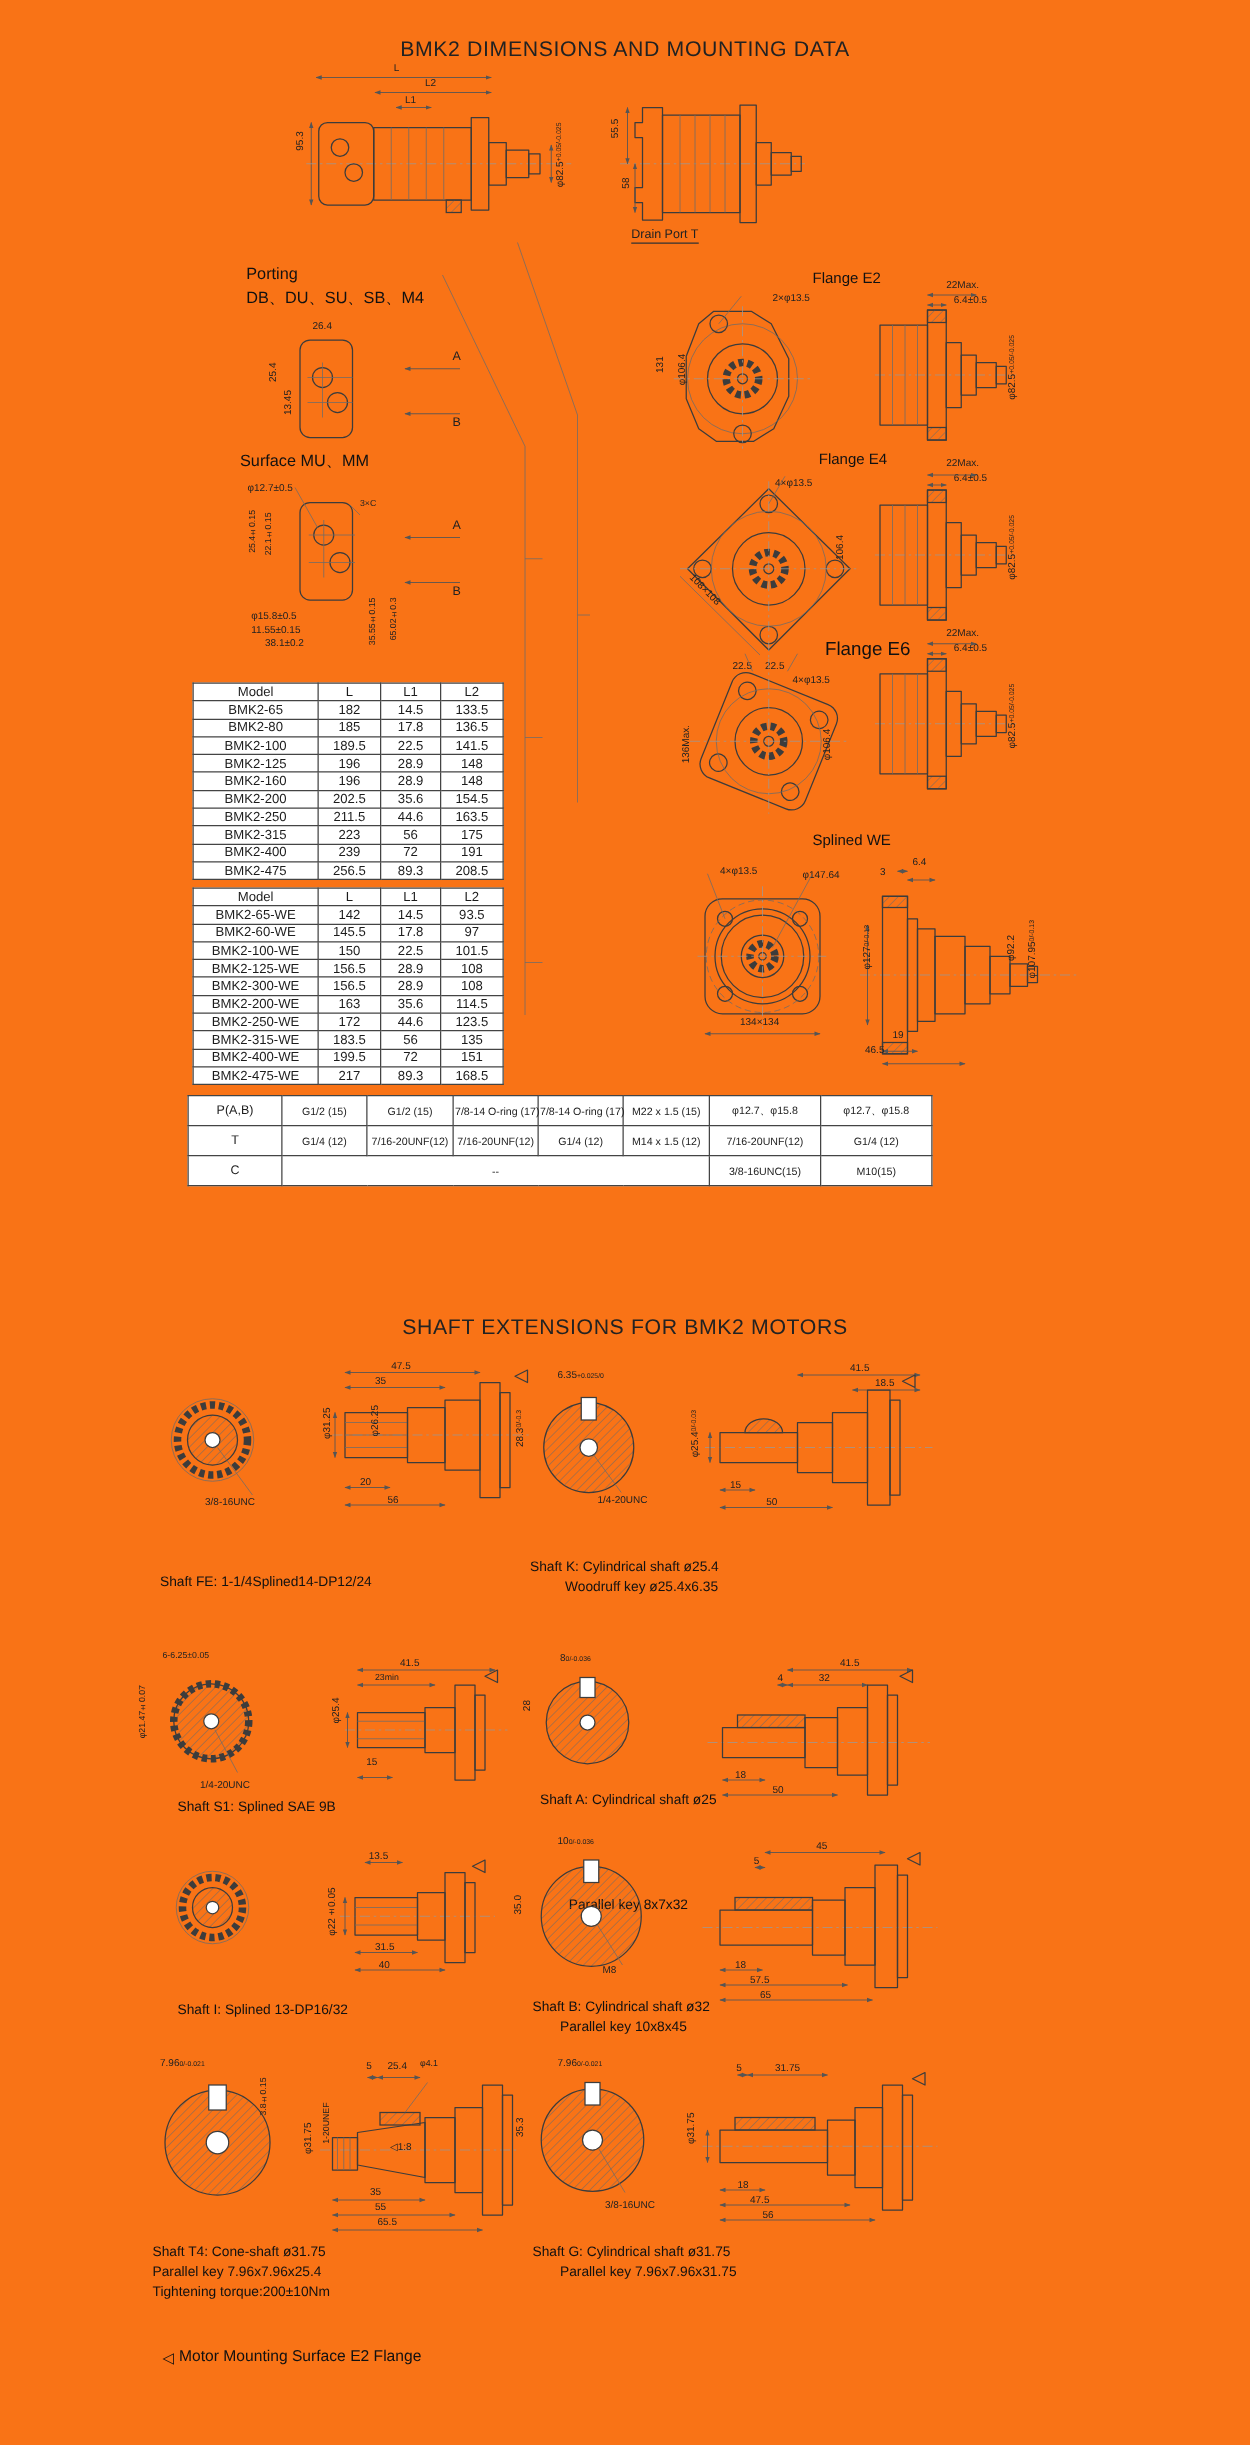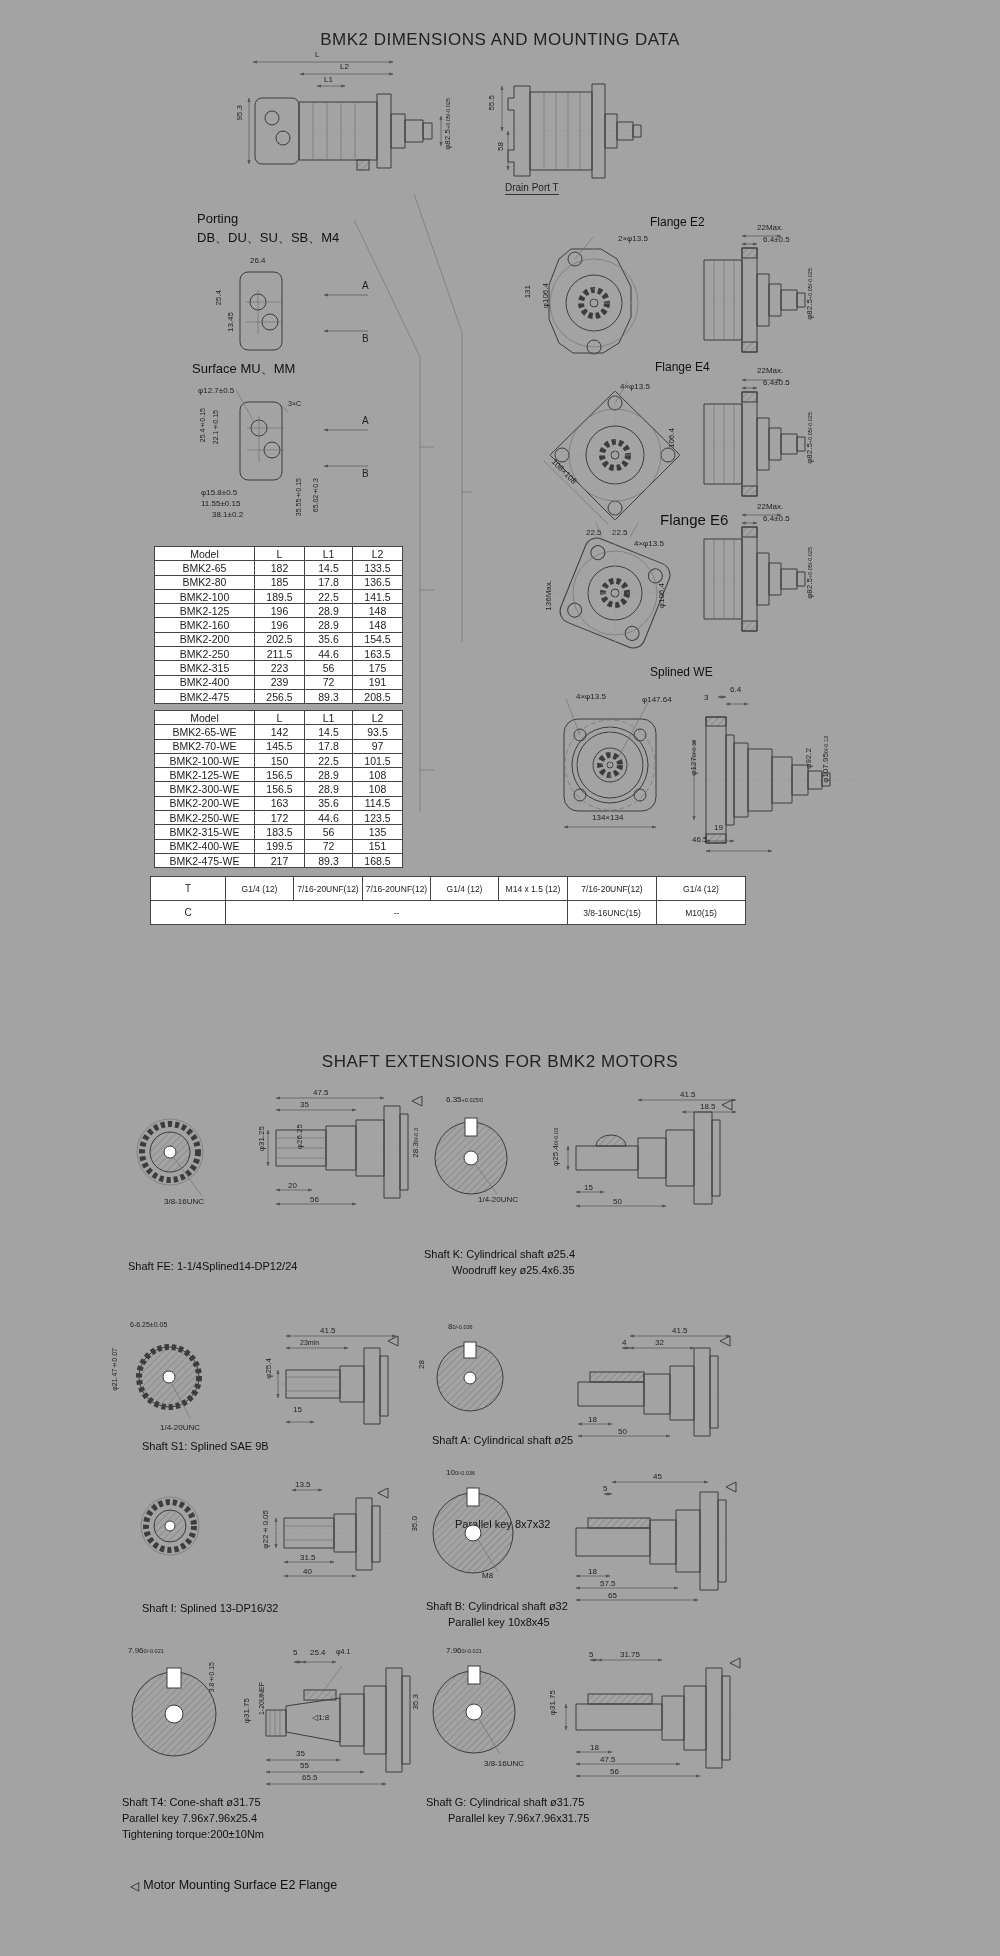--- a/index.html
+++ b/index.html
@@ -1,16 +1,16 @@
 <!DOCTYPE html>
 <html><head>
 <meta charset="utf-8">
 <style>
   html,body{margin:0;padding:0;background:#fff;}
-  #page{position:relative;width:1000px;height:1956px;background:#a3a3a3;overflow:hidden;
+  #page{position:relative;width:1000px;height:1956px;background:#f97316;overflow:hidden;
         font-family:"Liberation Sans",sans-serif;color:#1c1c1c;}
   .ttl{position:absolute;font-size:17px;letter-spacing:.5px;color:#222;white-space:nowrap;}
   .cap{position:absolute;font-size:11px;color:#111;white-space:nowrap;}
   .sub{position:absolute;font-size:13px;color:#111;white-space:nowrap;}
   .dim{position:absolute;font-size:8px;color:#222;white-space:nowrap;line-height:1;}
   .dim.sm{font-size:7px;}
   .tol{font-size:5.5px;}
   .vt{writing-mode:vertical-rl;transform:rotate(180deg);}
   .under{border-bottom:1px solid #333;padding-bottom:1px;}
   svg{position:absolute;overflow:visible;}
@@ -417,21 +417,21 @@
         </tr>
   </tbody>
   <tbody>
         <tr>
           <td>BMK2-65-WE</td>
           <td>142</td>
           <td>14.5</td>
           <td>93.5</td>
         </tr>
         <tr>
-          <td>BMK2-70-WE</td>
+          <td>BMK2-60-WE</td>
           <td>145.5</td>
           <td>17.8</td>
           <td>97</td>
         </tr>
         <tr>
           <td>BMK2-100-WE</td>
           <td>150</td>
           <td>22.5</td>
           <td>101.5</td>
         </tr>
@@ -485,20 +485,30 @@
     <col style="width:75px">
         <col style="width:68px">
         <col style="width:69px">
         <col style="width:68px">
     <col style="width:68px">
         <col style="width:69px">
         <col style="width:89px">
         <col style="width:89px">
   </colgroup>
   <tbody>
+    <tr>
+      <td>P(A,B)</td>
+    <td>G1/2 (15)</td>
+          <td>G1/2 (15)</td>
+          <td>7/8-14 O-ring (17)</td>
+          <td>7/8-14 O-ring (17)</td>
+          <td>M22 x 1.5 (15)</td>
+          <td>φ12.7、φ15.8</td>
+          <td>φ12.7、φ15.8</td>
+        </tr>
     <tr>
       <td>T</td>
     <td>G1/4 (12)</td>
           <td>7/16-20UNF(12)</td>
           <td>7/16-20UNF(12)</td>
           <td>G1/4 (12)</td>
           <td>M14 x 1.5 (12)</td>
           <td>7/16-20UNF(12)</td>
           <td>G1/4 (12)</td>
         </tr>

